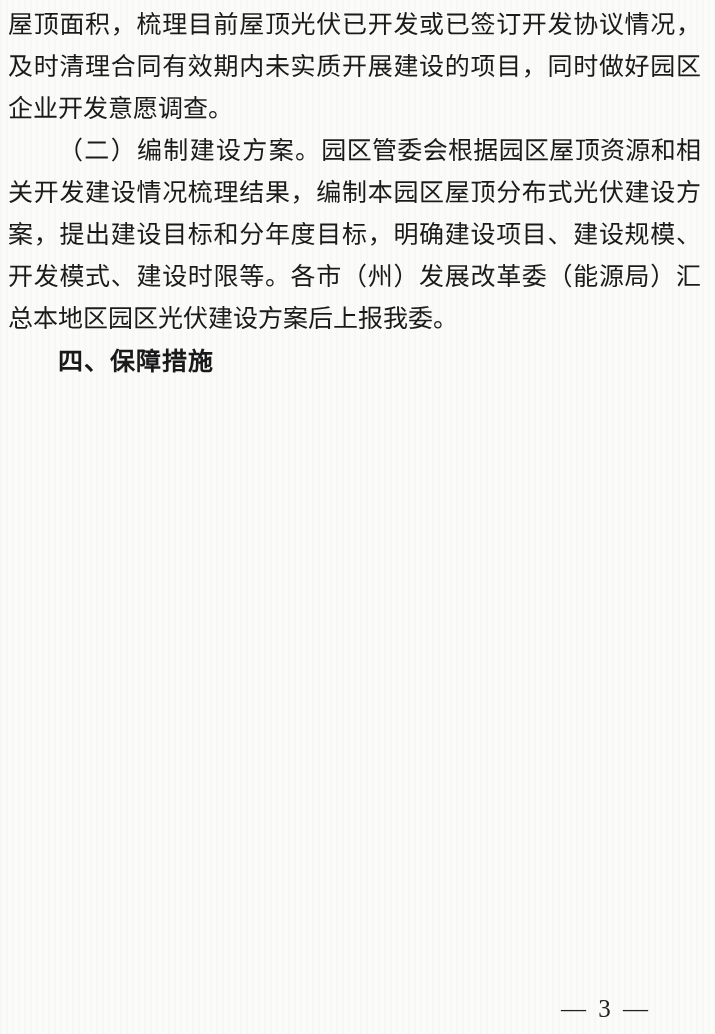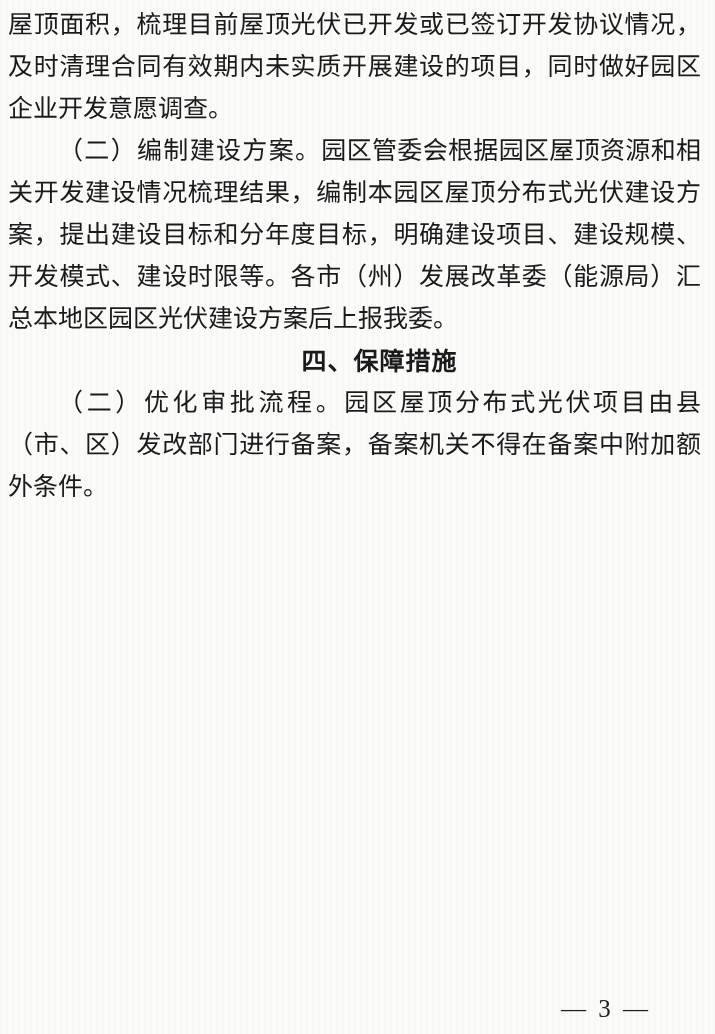--- a/index.html
+++ b/index.html
@@ -39,21 +39,21 @@
     text-align: justify;
     text-justify: inter-ideograph;
     text-indent: 2em;
   }
   .para.continuation {
     text-indent: 0;
   }
   .para.heading {
     font-family: "Liberation Sans", "DejaVu Sans", sans-serif;
     font-weight: 700;
-    text-align: center;
+    text-align: left;
     letter-spacing: 1px;
   }
   .lead {
     font-weight: 400;
     letter-spacing: 1px;
   }
   .footer {
     position: absolute;
     top: 994px;
     right: 64px;
@@ -71,18 +71,17 @@
   <div class="content">
 
     <p class="para continuation"><span>屋顶面积，梳理目前屋顶光伏已开发或已签订开发协议情况，及时清理合同有效期内未实质开展建设的项目，同时做好园区企业开发意愿调查。</span></p>
 
     <p class="para"><span class="lead">（二）编制建设方案。</span><span>园区管委会根据园区屋顶资源和相关开发建设情况梳理结果，编制本园区屋顶分布式光伏建设方案，提出建设目标和分年度目标，明确建设项目、建设规模、开发模式、建设时限等。各市（州）发展改革委（能源局）汇总本地区园区光伏建设方案后上报我委。</span></p>
 
 
     <p class="para heading">四、保障措施</p>
 
 
-    <p class="para"><span class="lead">（二）优化审批流程。</span><span>园区屋顶分布式光伏项目由县（市、区）发改部门进行备案，备案机关不得在备案中附加额外条件。</span></p>
 
   </div>
 
   <div class="footer">— 3 —</div>
 </div>
 
 </body></html>

